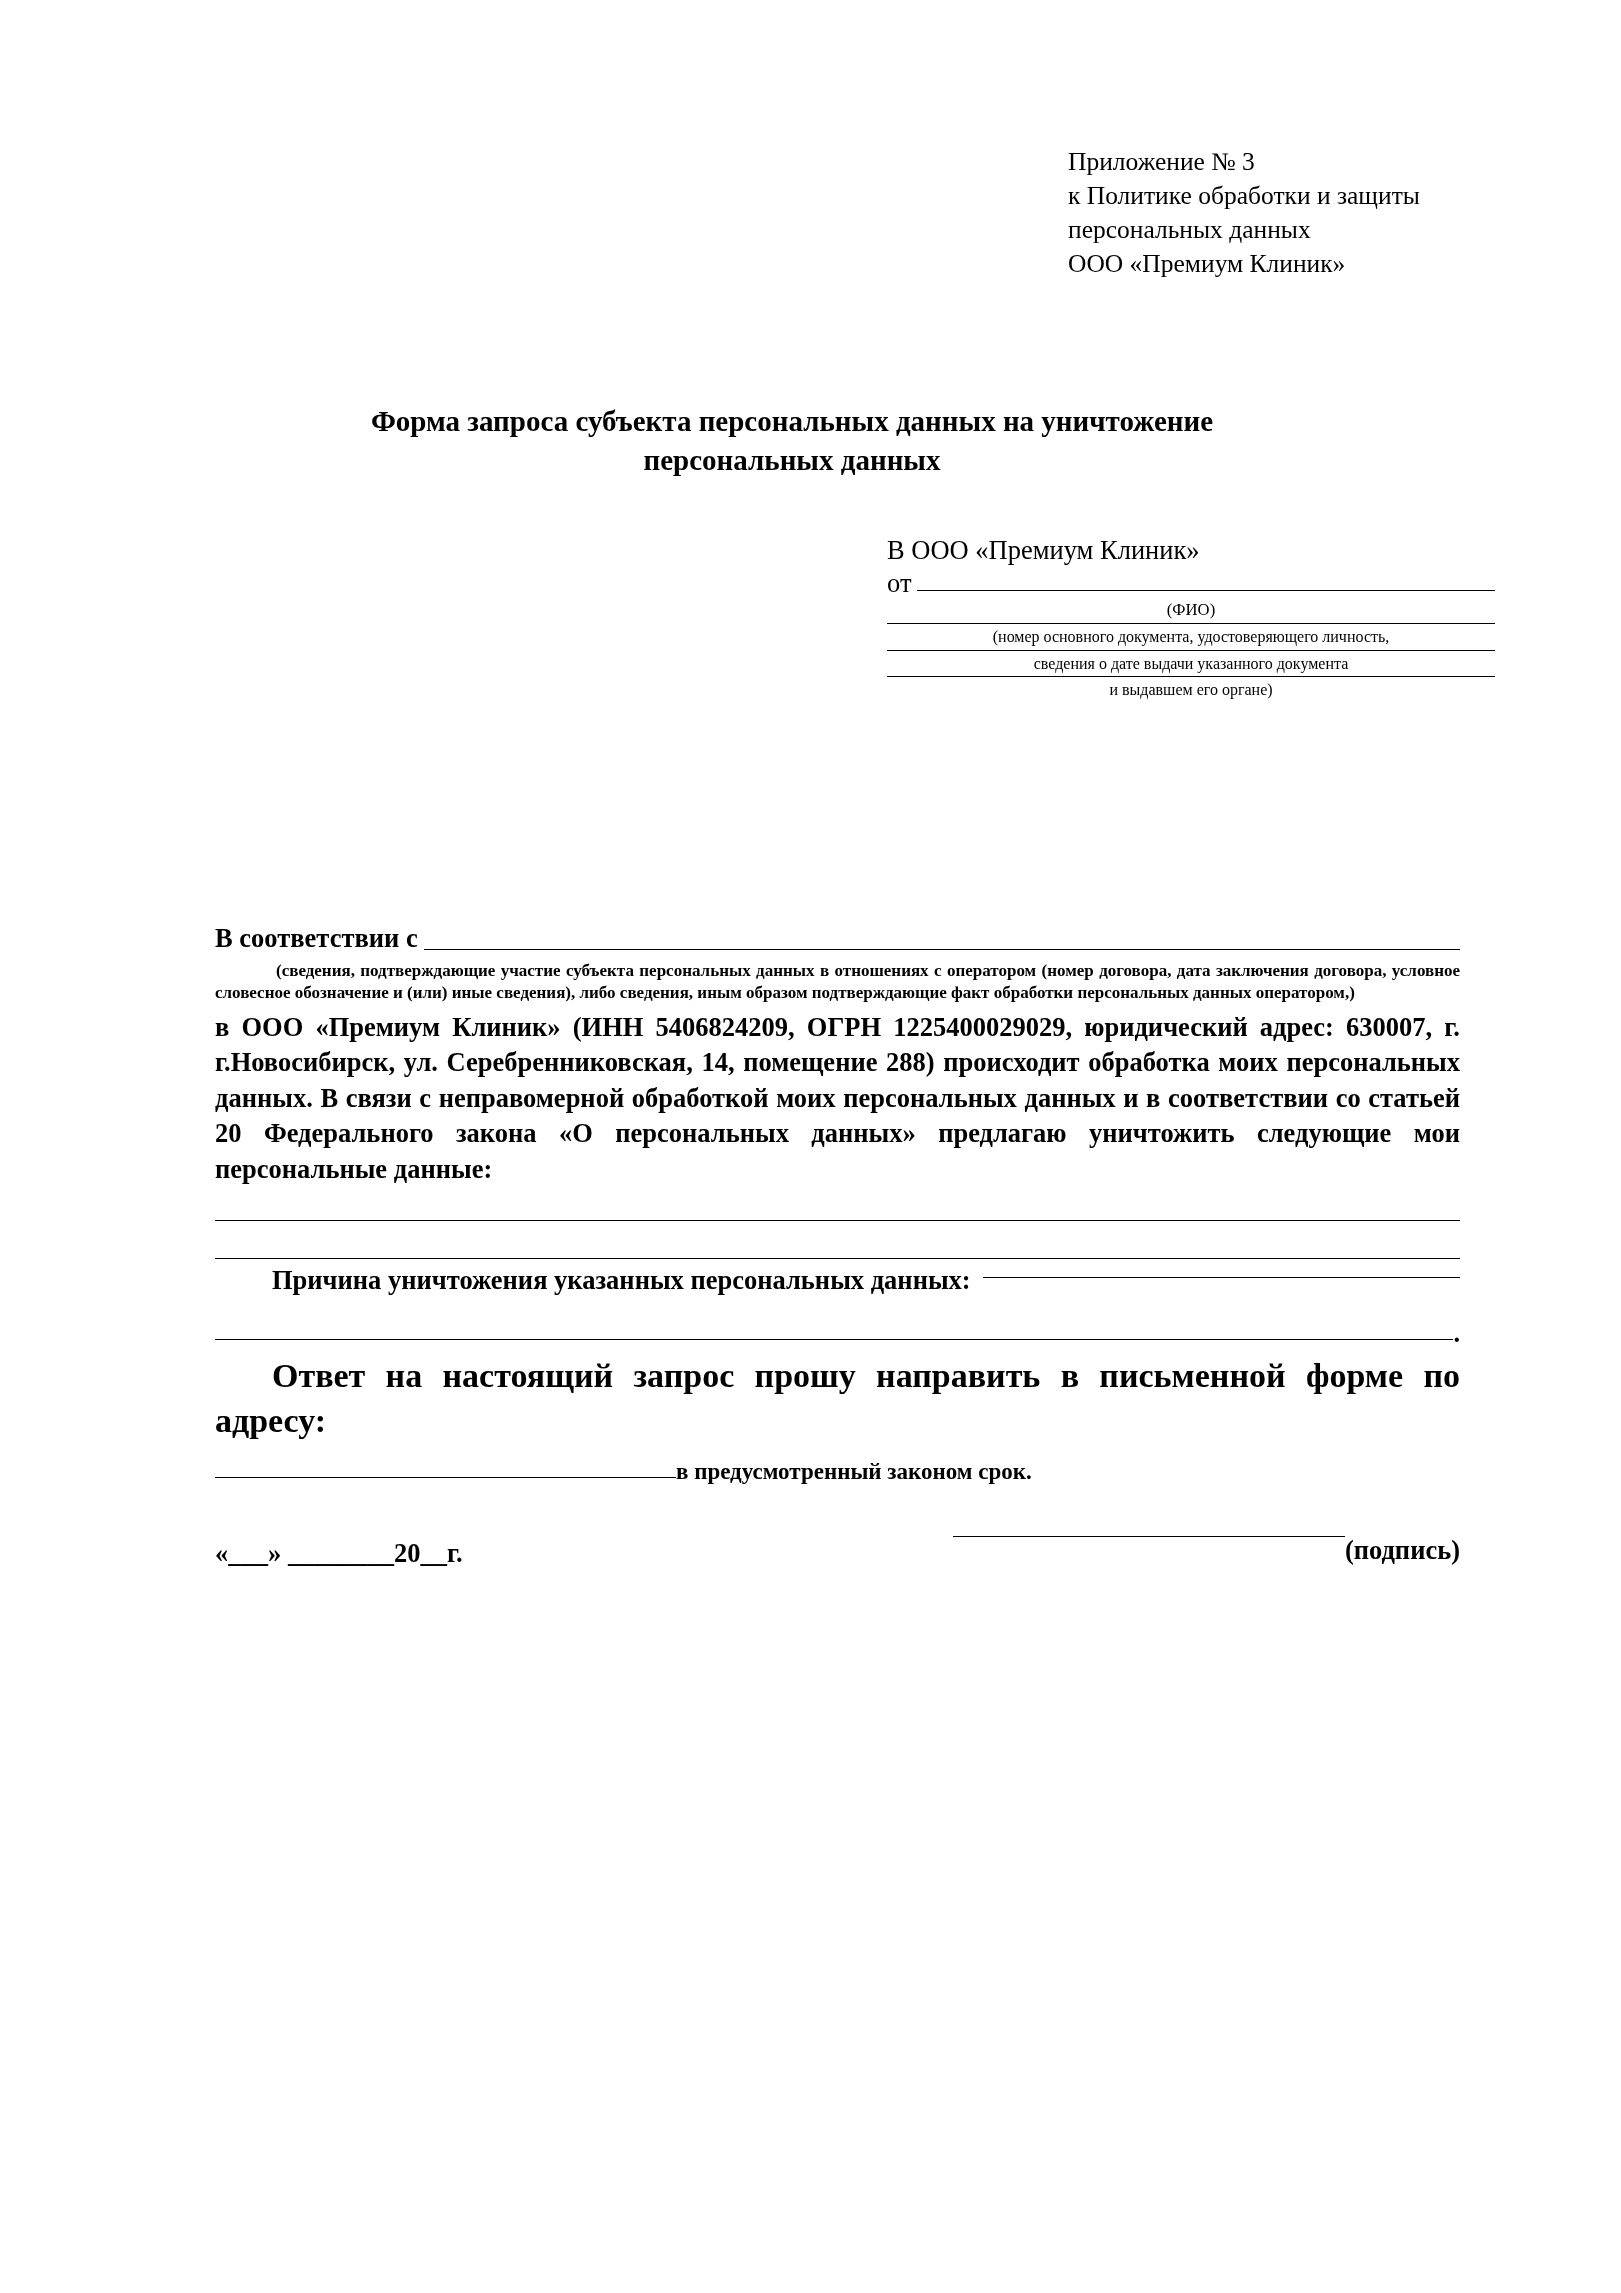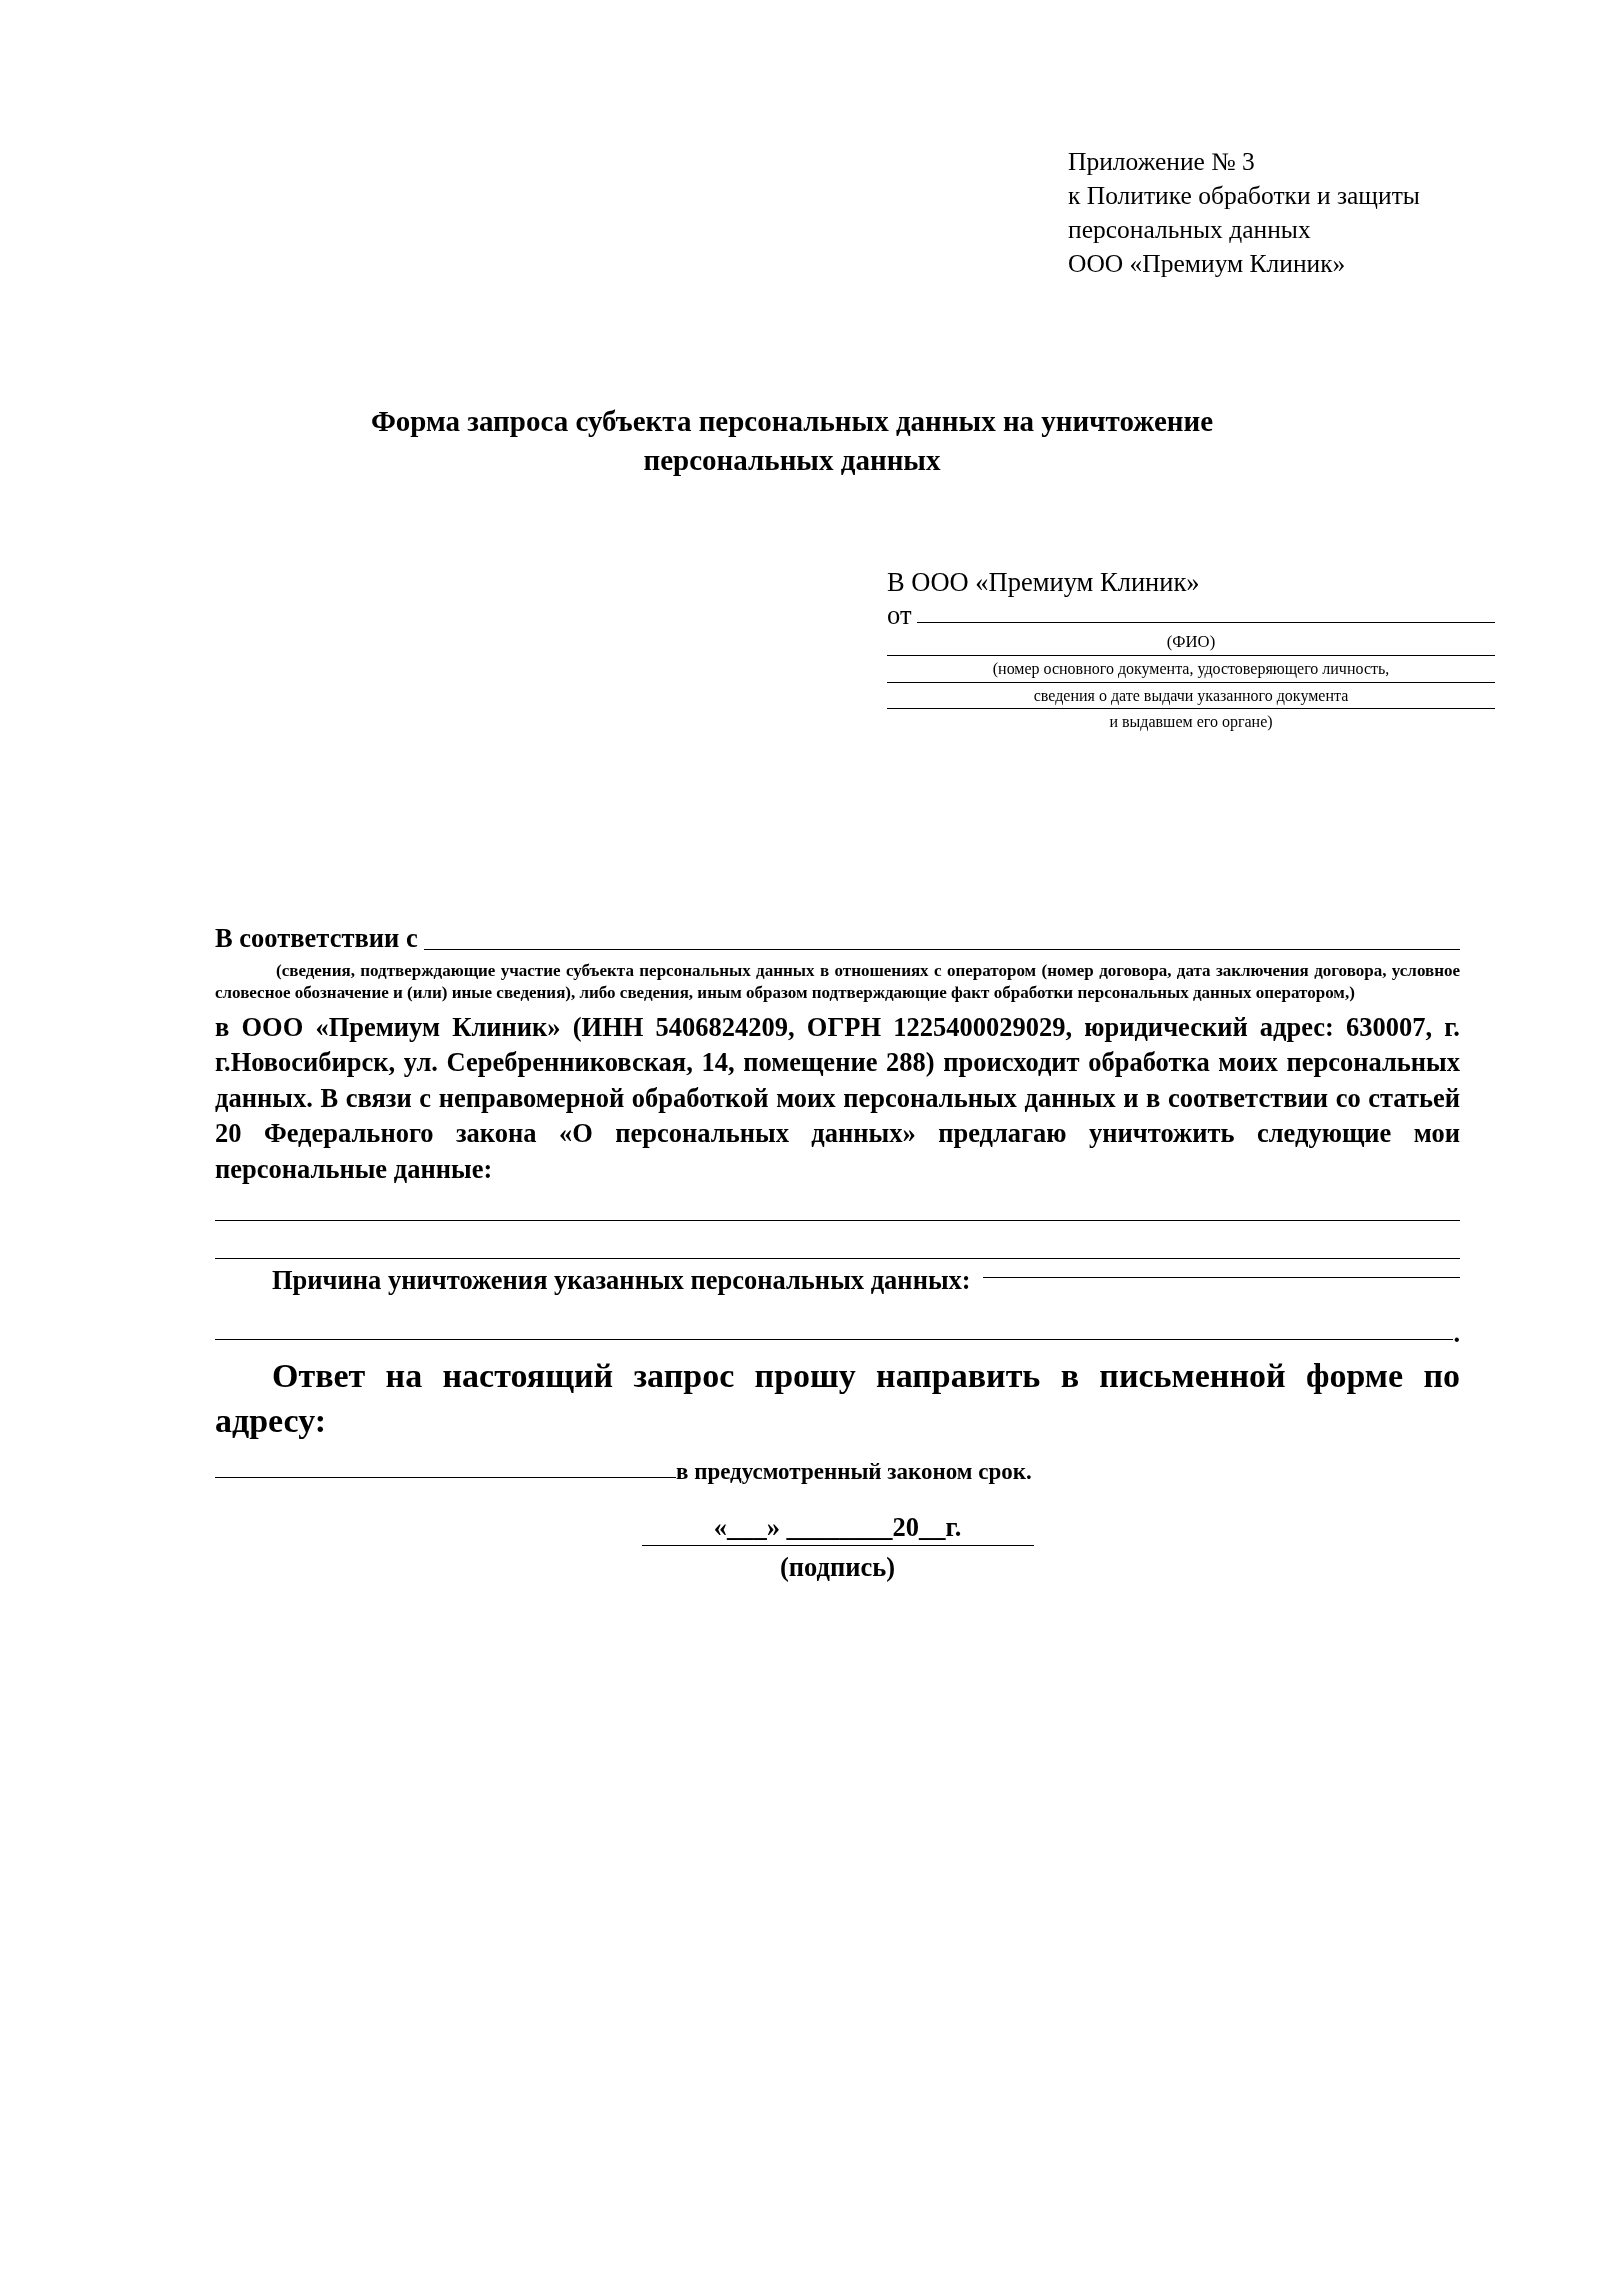--- a/index.html
+++ b/index.html
@@ -46,21 +46,21 @@
     font-weight: bold;
     font-size: 29px;
     line-height: 1.35;
     margin-top: 10px;
   }
 
   
   .addressee {
     position: absolute;
     left: 887px;
-    top: 567px;
+    top: 535px;
     width: 608px;
     font-size: 26.5px;
   }
   .addressee .line-to {
     margin-bottom: 3.9px;
   }
   .rule {
     border-bottom: 1.6px solid #000;
     height: 0;
   }
@@ -173,23 +173,22 @@
   .address-line {
     display: flex;
     align-items: flex-end;
     margin-top: 15.7px;
   }
   .address-line .rule { width: 461px; margin-bottom: 6.9px; }
   .address-line .txt { font-size: 23px; line-height: 1.1; }
 
   .signature-row {
     display: flex;
-    align-items: center;
-    margin-top: 25px;
-    flex-direction: column;
+    align-items: flex-start;
+    margin-top: 51px;
   }
   .signature-row .date { font-size: 26.5px; white-space: nowrap; }
   .signature-row .spacer { flex: 1; }
   .signature-row .sig-rule {
     border-bottom: 1.6px solid #000;
     width: 392px;
     height: 0;
     margin-bottom: 6.9px;
   }
   .signature-row .sig-label { font-size: 26.5px; line-height: 1.1; }

